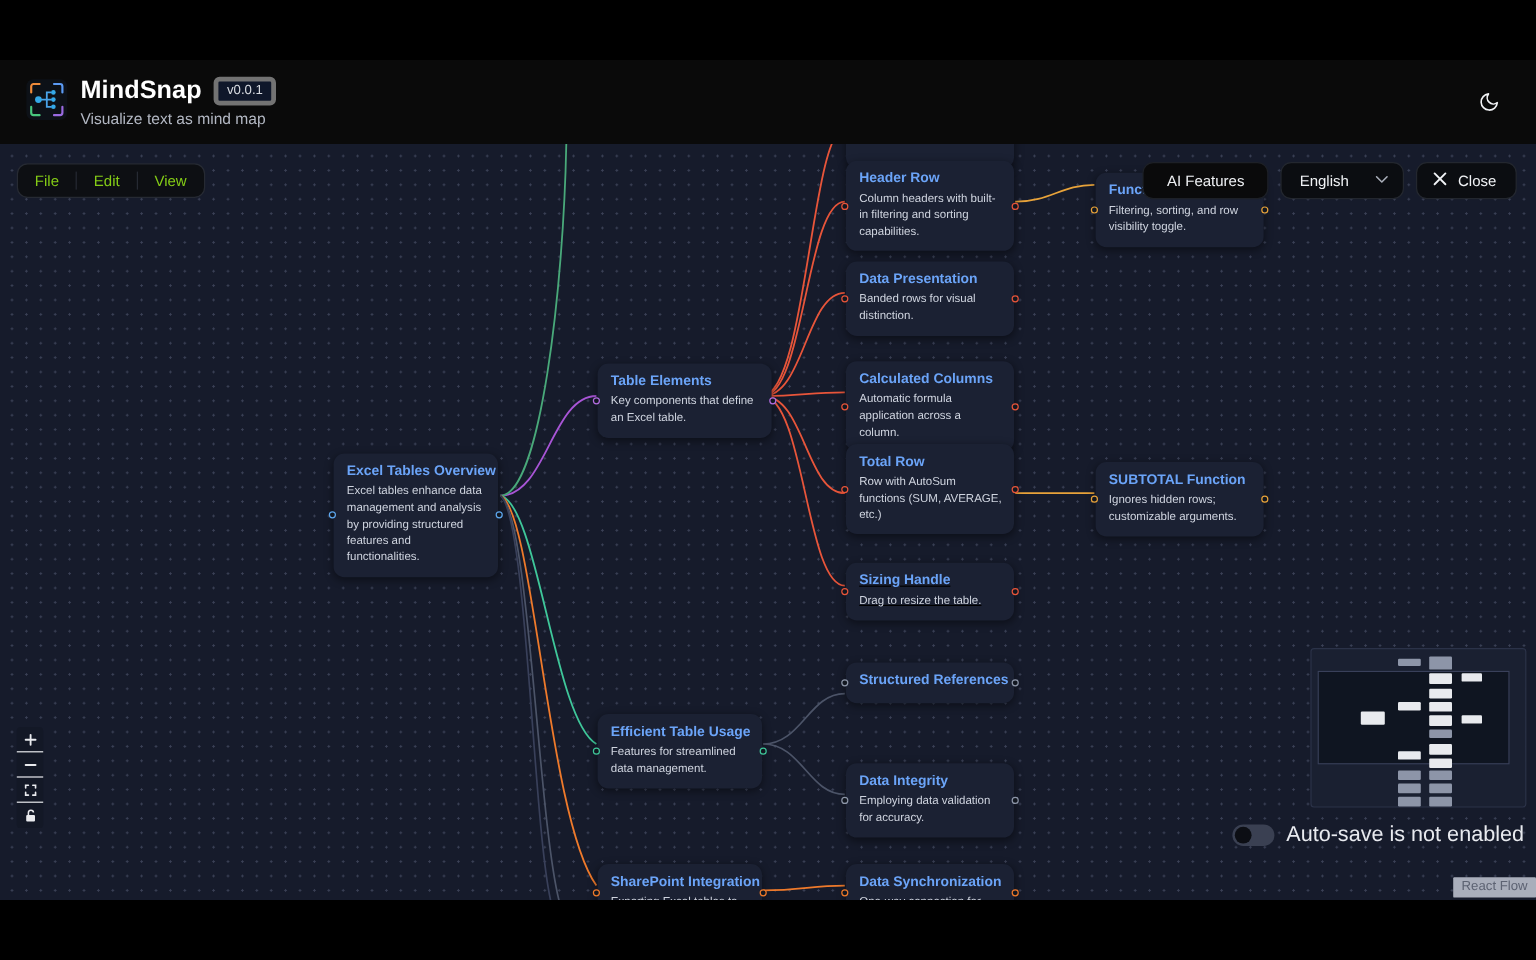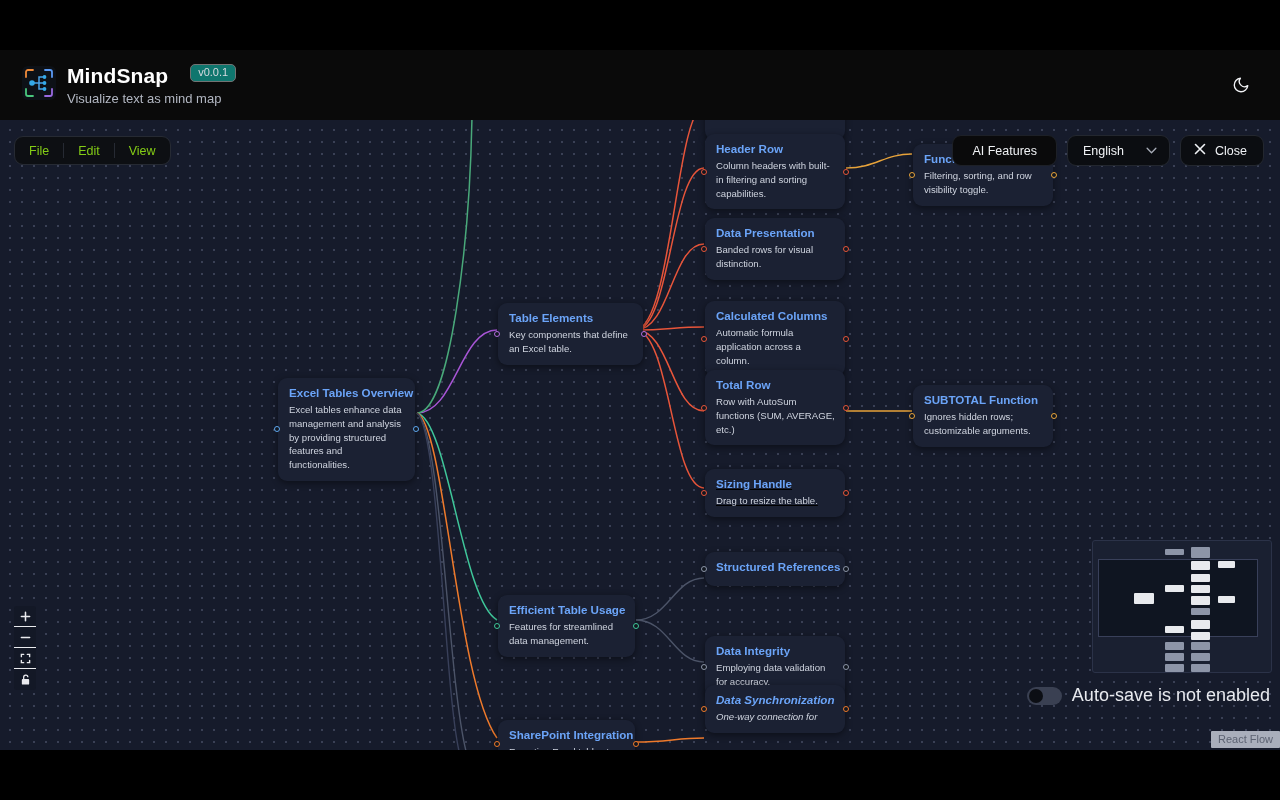--- a/index.html
+++ b/index.html
@@ -17,26 +17,26 @@
     background: #0a0a0a;
     display: flex; align-items: center; padding: 0 22px;
   }
   .brand { display: flex; align-items: flex-start; gap: 11px; }
   .logo-box {
     width: 34px; height: 34px; position: relative; margin-top: 2px;
     border-radius: 6px; background: #0d1117; flex: none;
   }
   .logo-box svg { display:block; }
   .brand-text { display: flex; flex-direction: column; }
-  .brand-row { display: flex; align-items: flex-start; gap: 22px; }
+  .brand-row { display: flex; align-items: center; gap: 10px; }
   .brand-name { font-size: 21px; font-weight: bold; color: #ffffff; letter-spacing: .1px; }
   .version-badge {
-    font-size: 11px; color: #d7dae0; border: 1px solid #737373;
+    font-size: 11px; color: #d7dae0; border: 4px solid #737373;
     border-radius: 5px; padding: 2px 7px 3px; line-height: 1;
-    background: #0f766e;
+    background: #0f172a;
   }
   .brand-sub { font-size: 13px; color: #b2b7c2; margin-top: 3px; }
   .theme-toggle {
     position: absolute; right: 24px; top: 50%; transform: translateY(-50%);
     width: 30px; height: 30px; display:flex; align-items:center; justify-content:center;
     cursor: pointer; border-radius: 6px;
   }
 
   
   .canvas {
@@ -290,21 +290,21 @@
           <div class="n-desc">Employing data validation for accuracy.</div>
           <span class="port left"></span>
           <span class="port right"></span>
         </div>
         <div class="node n-orange" style="left: 498px; top: 600px; width: 137px;">
           <div class="n-title">SharePoint Integration</div>
           <div class="n-desc">Exporting Excel tables to</div>
           <span class="port left"></span>
           <span class="port right"></span>
         </div>
-        <div class="node n-orange" style="left: 705px; top: 565px; width: 140px; font-style: italic;">
+        <div class="node n-orange" style="left: 705px; top: 600px; width: 140px;">
           <div class="n-title">Data Synchronization</div>
           <div class="n-desc">One-way connection for</div>
           <span class="port left"></span>
           <span class="port right"></span>
         </div>
       </div>
 
     <div class="controls">
       <div class="ctl">
         <svg width="11" height="11" viewBox="0 0 12 12" stroke="#e9eaee" stroke-width="1.7" stroke-linecap="round">

